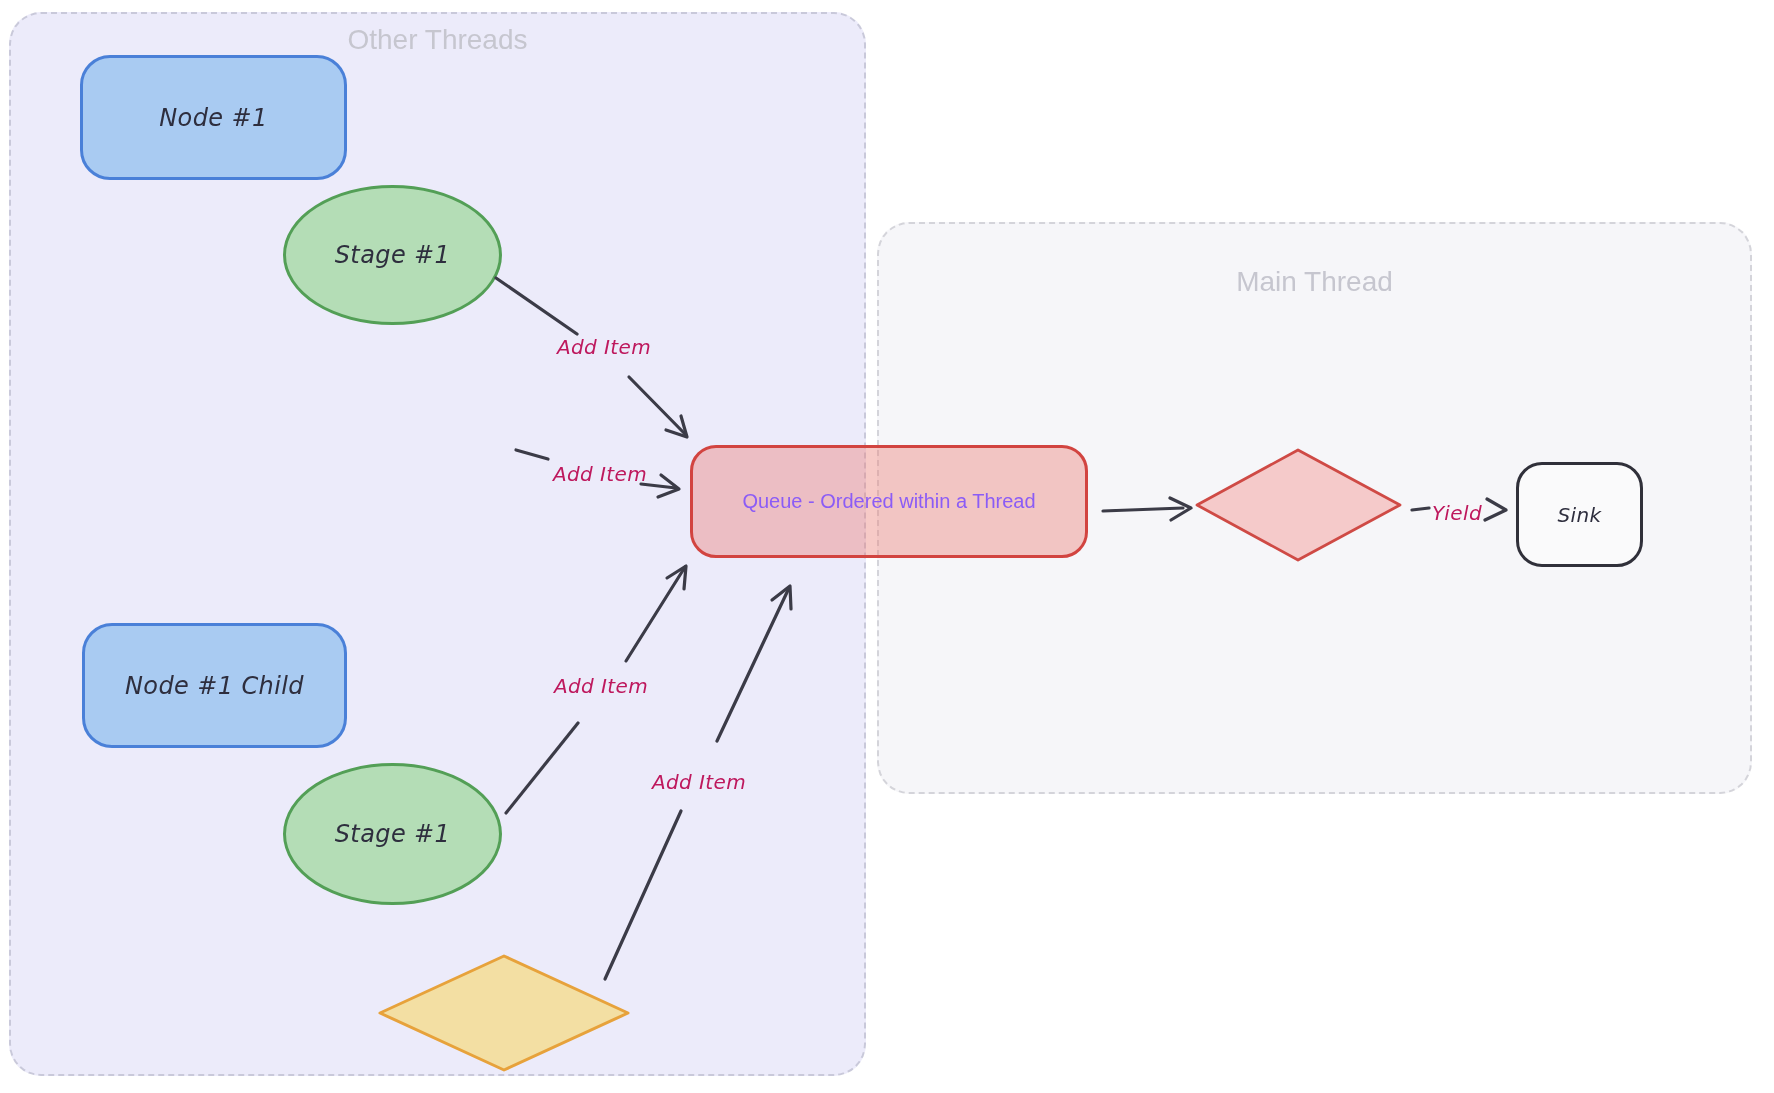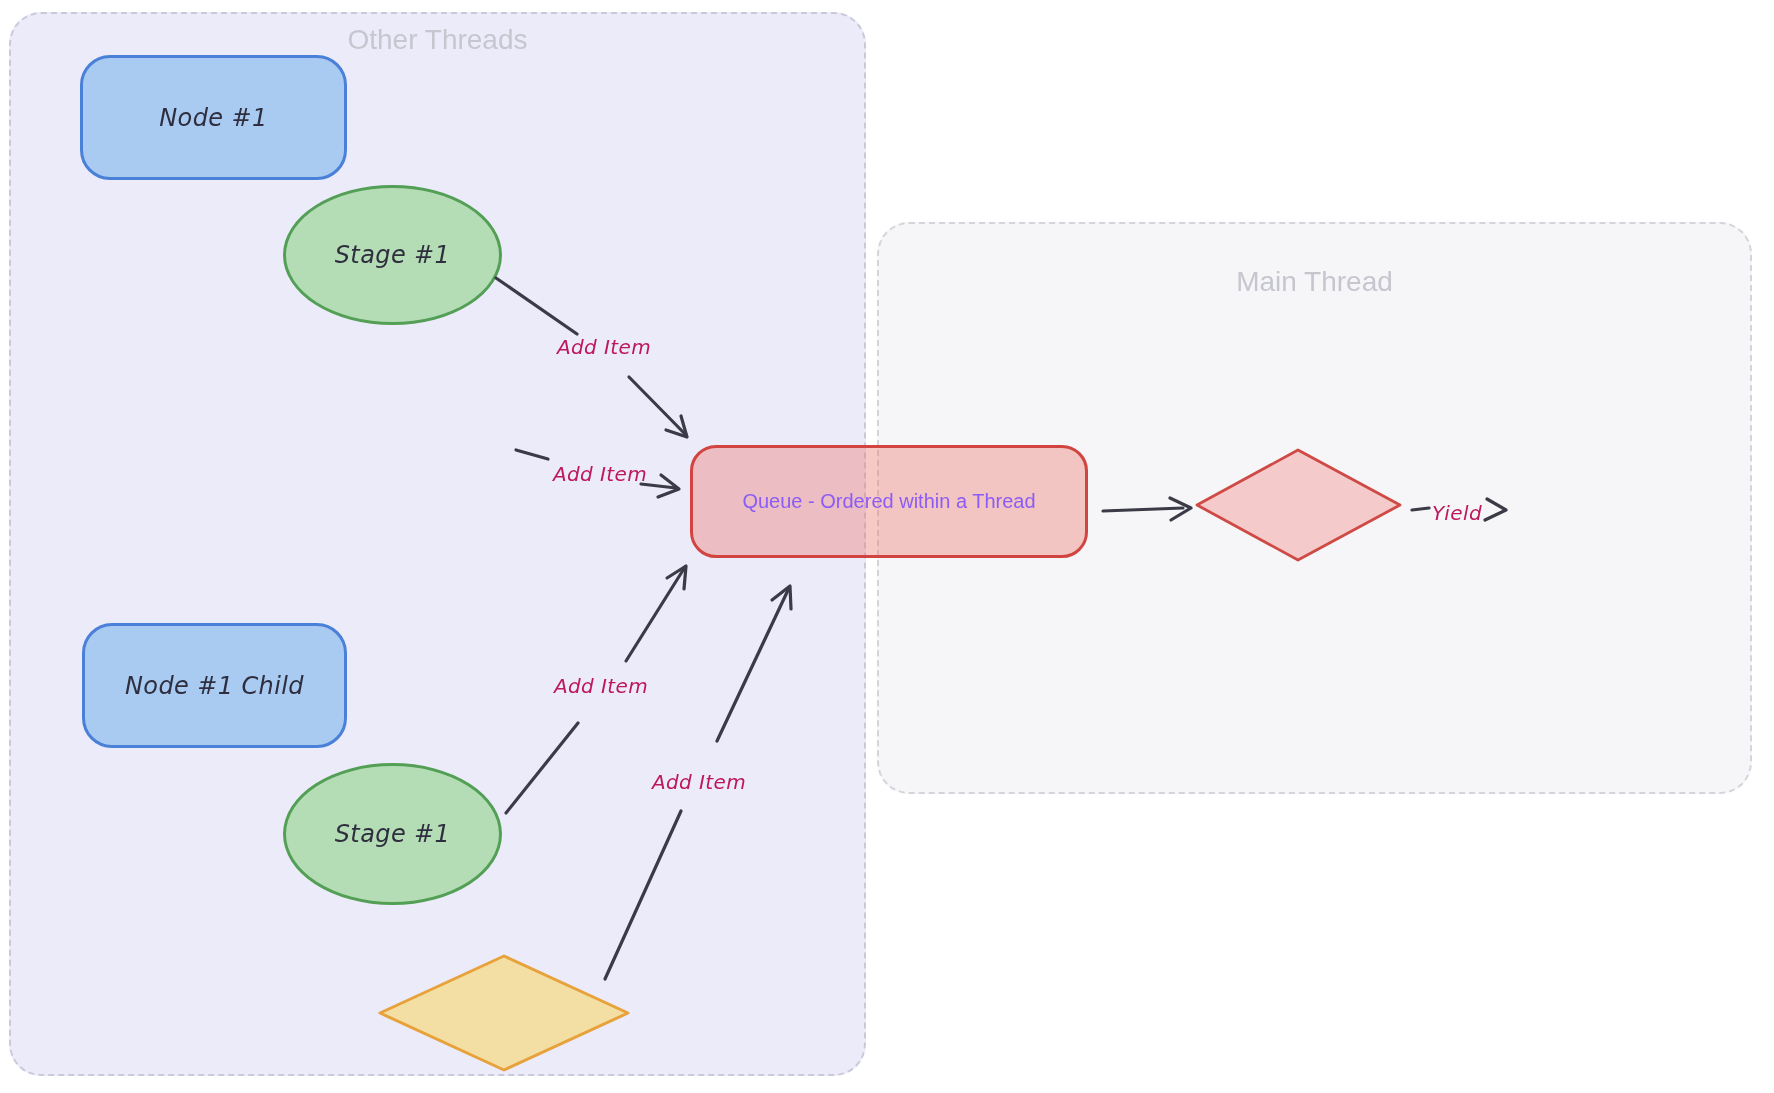--- a/index.html
+++ b/index.html
@@ -88,20 +88,23 @@
   </div>
 
   <div class="node ellipse-green stage1-bottom">
     <span class="node-label hand">Stage #1</span>
   </div>
 
   <div class="node queue">
     <span class="node-label sans">Queue - Ordered within a Thread</span>
   </div>
 
+  <div class="node sink">
+    <span class="node-label hand">Sink</span>
+  </div>
 
   <div class="diamond-label hand pp-label">Post Processing</div>
   <div class="diamond-label sans pq-label">Process Queue</div>
 
   <div class="edge-label hand el-1">Add Item</div>
   <div class="edge-label hand el-2">Add Item</div>
   <div class="edge-label hand el-3">Add Item</div>
   <div class="edge-label hand el-4">Add Item</div>
   <div class="edge-label hand el-yield">Yield</div>
 

